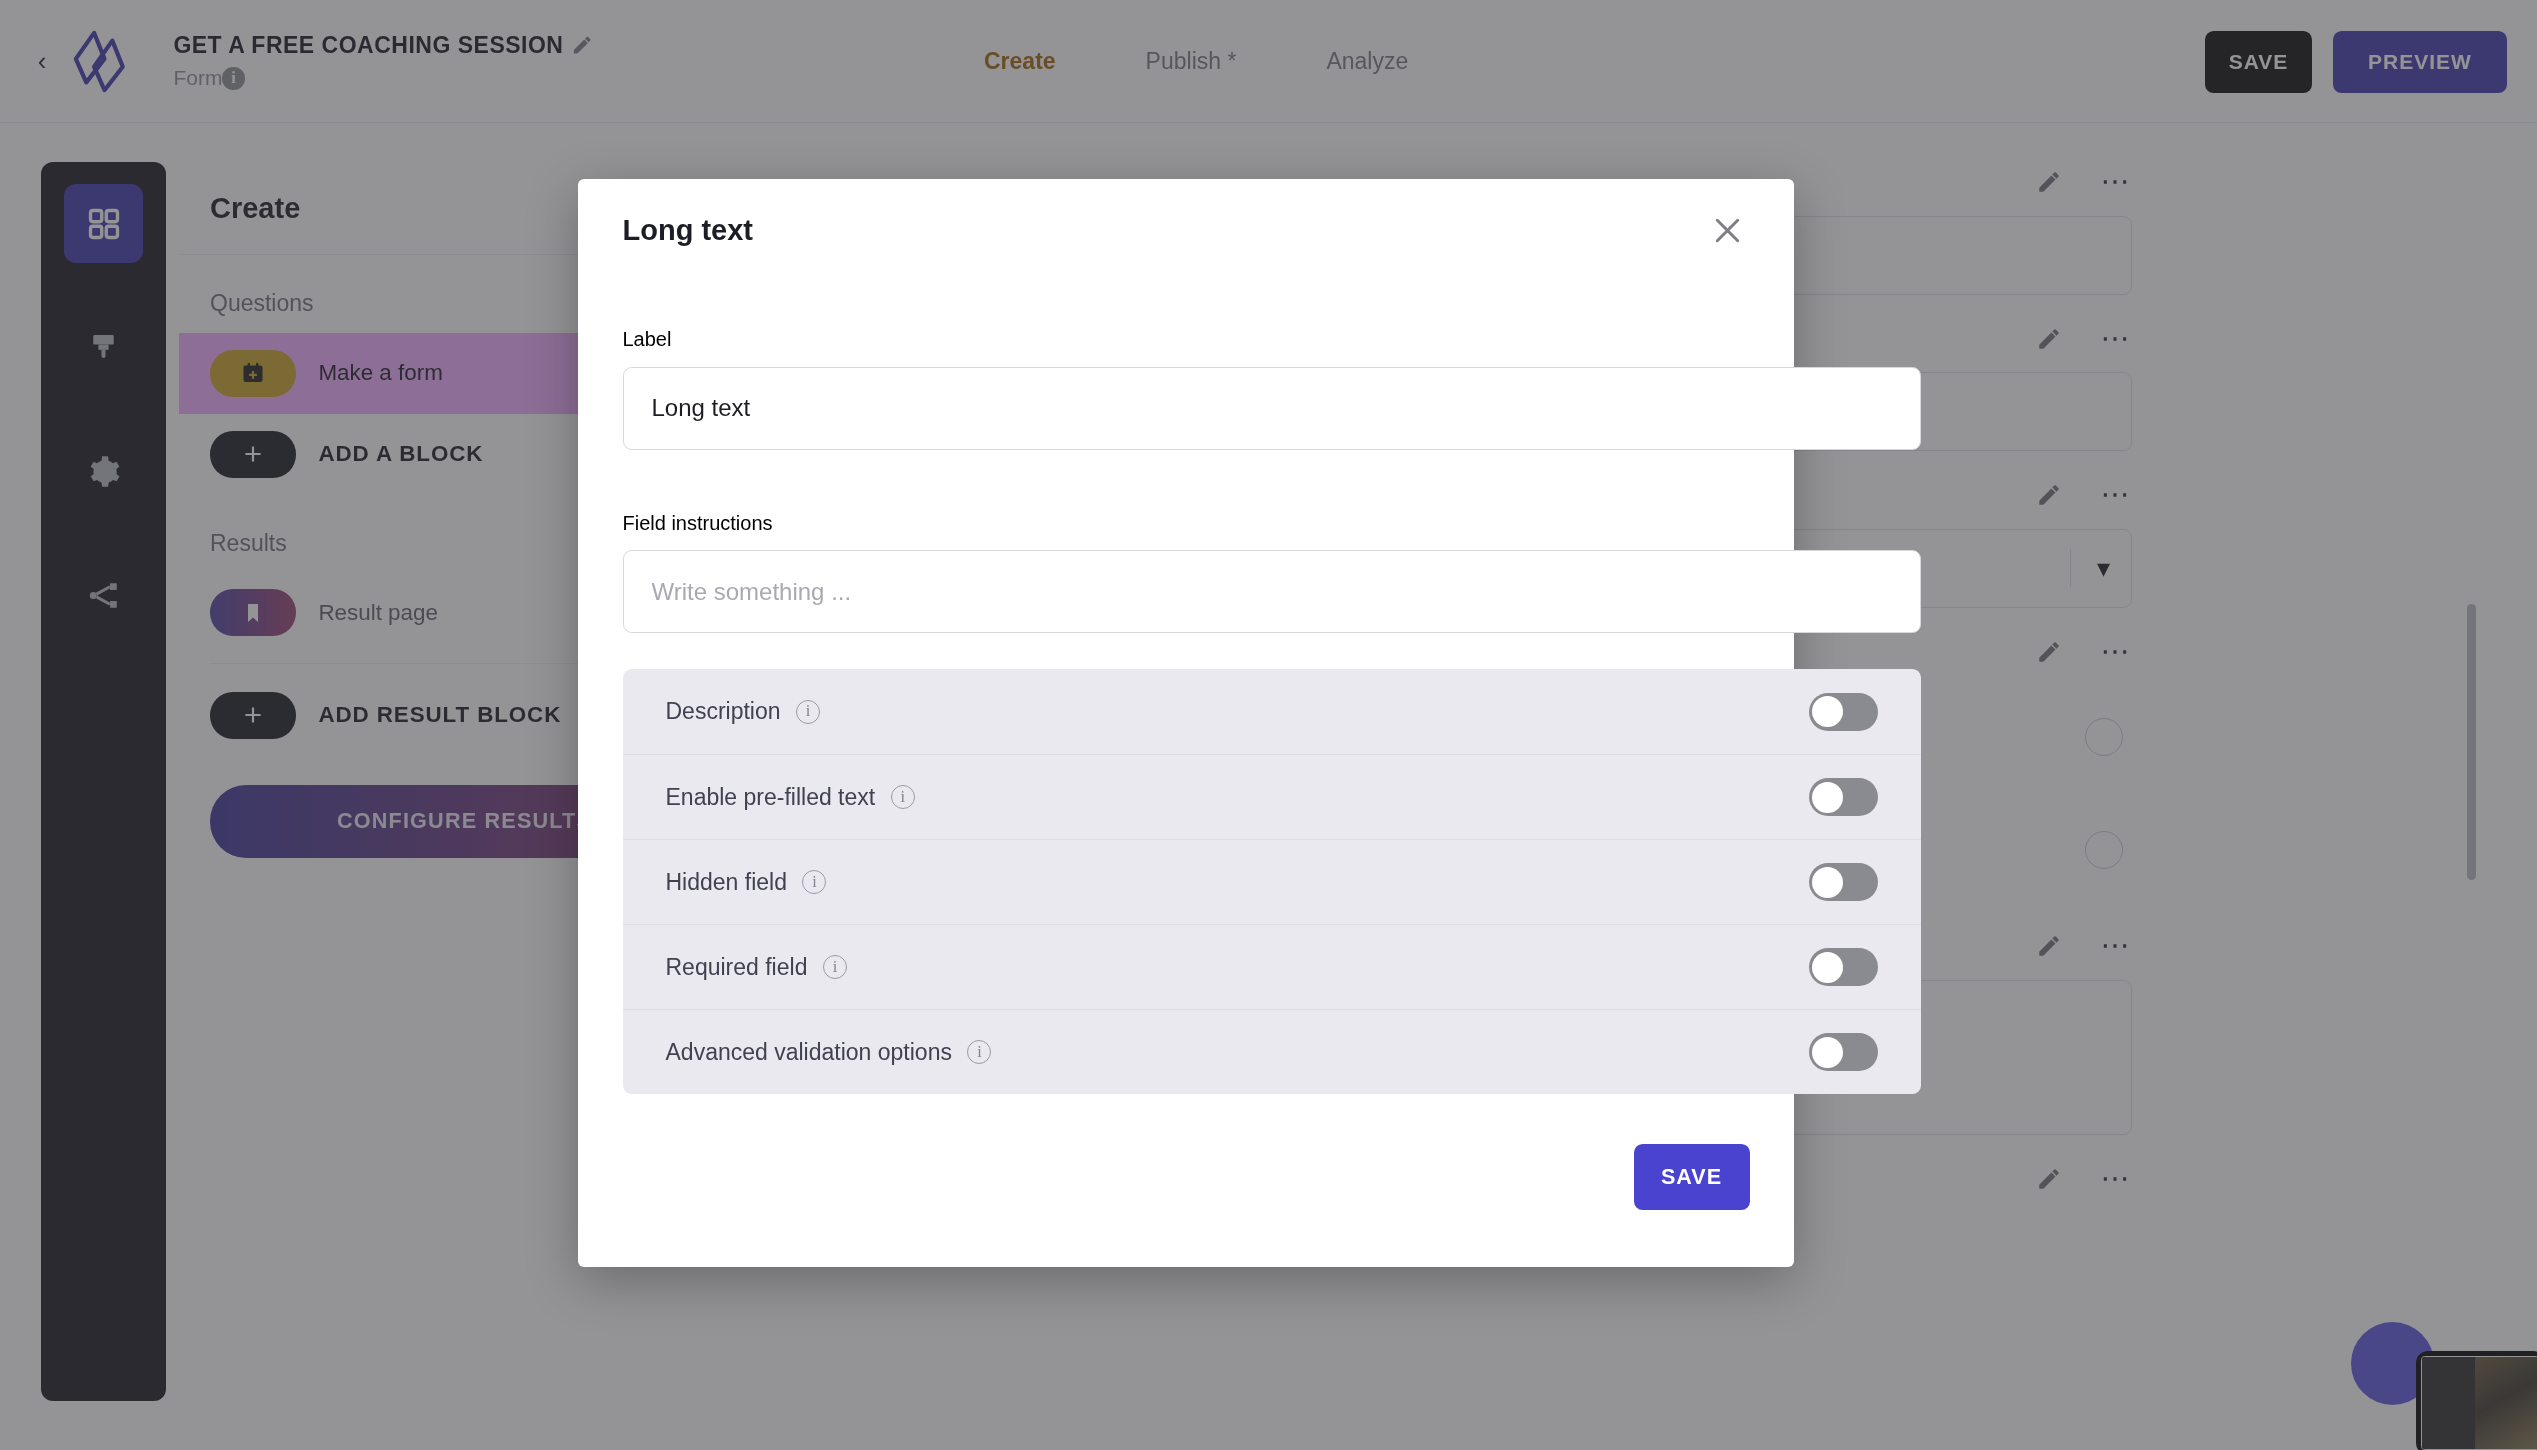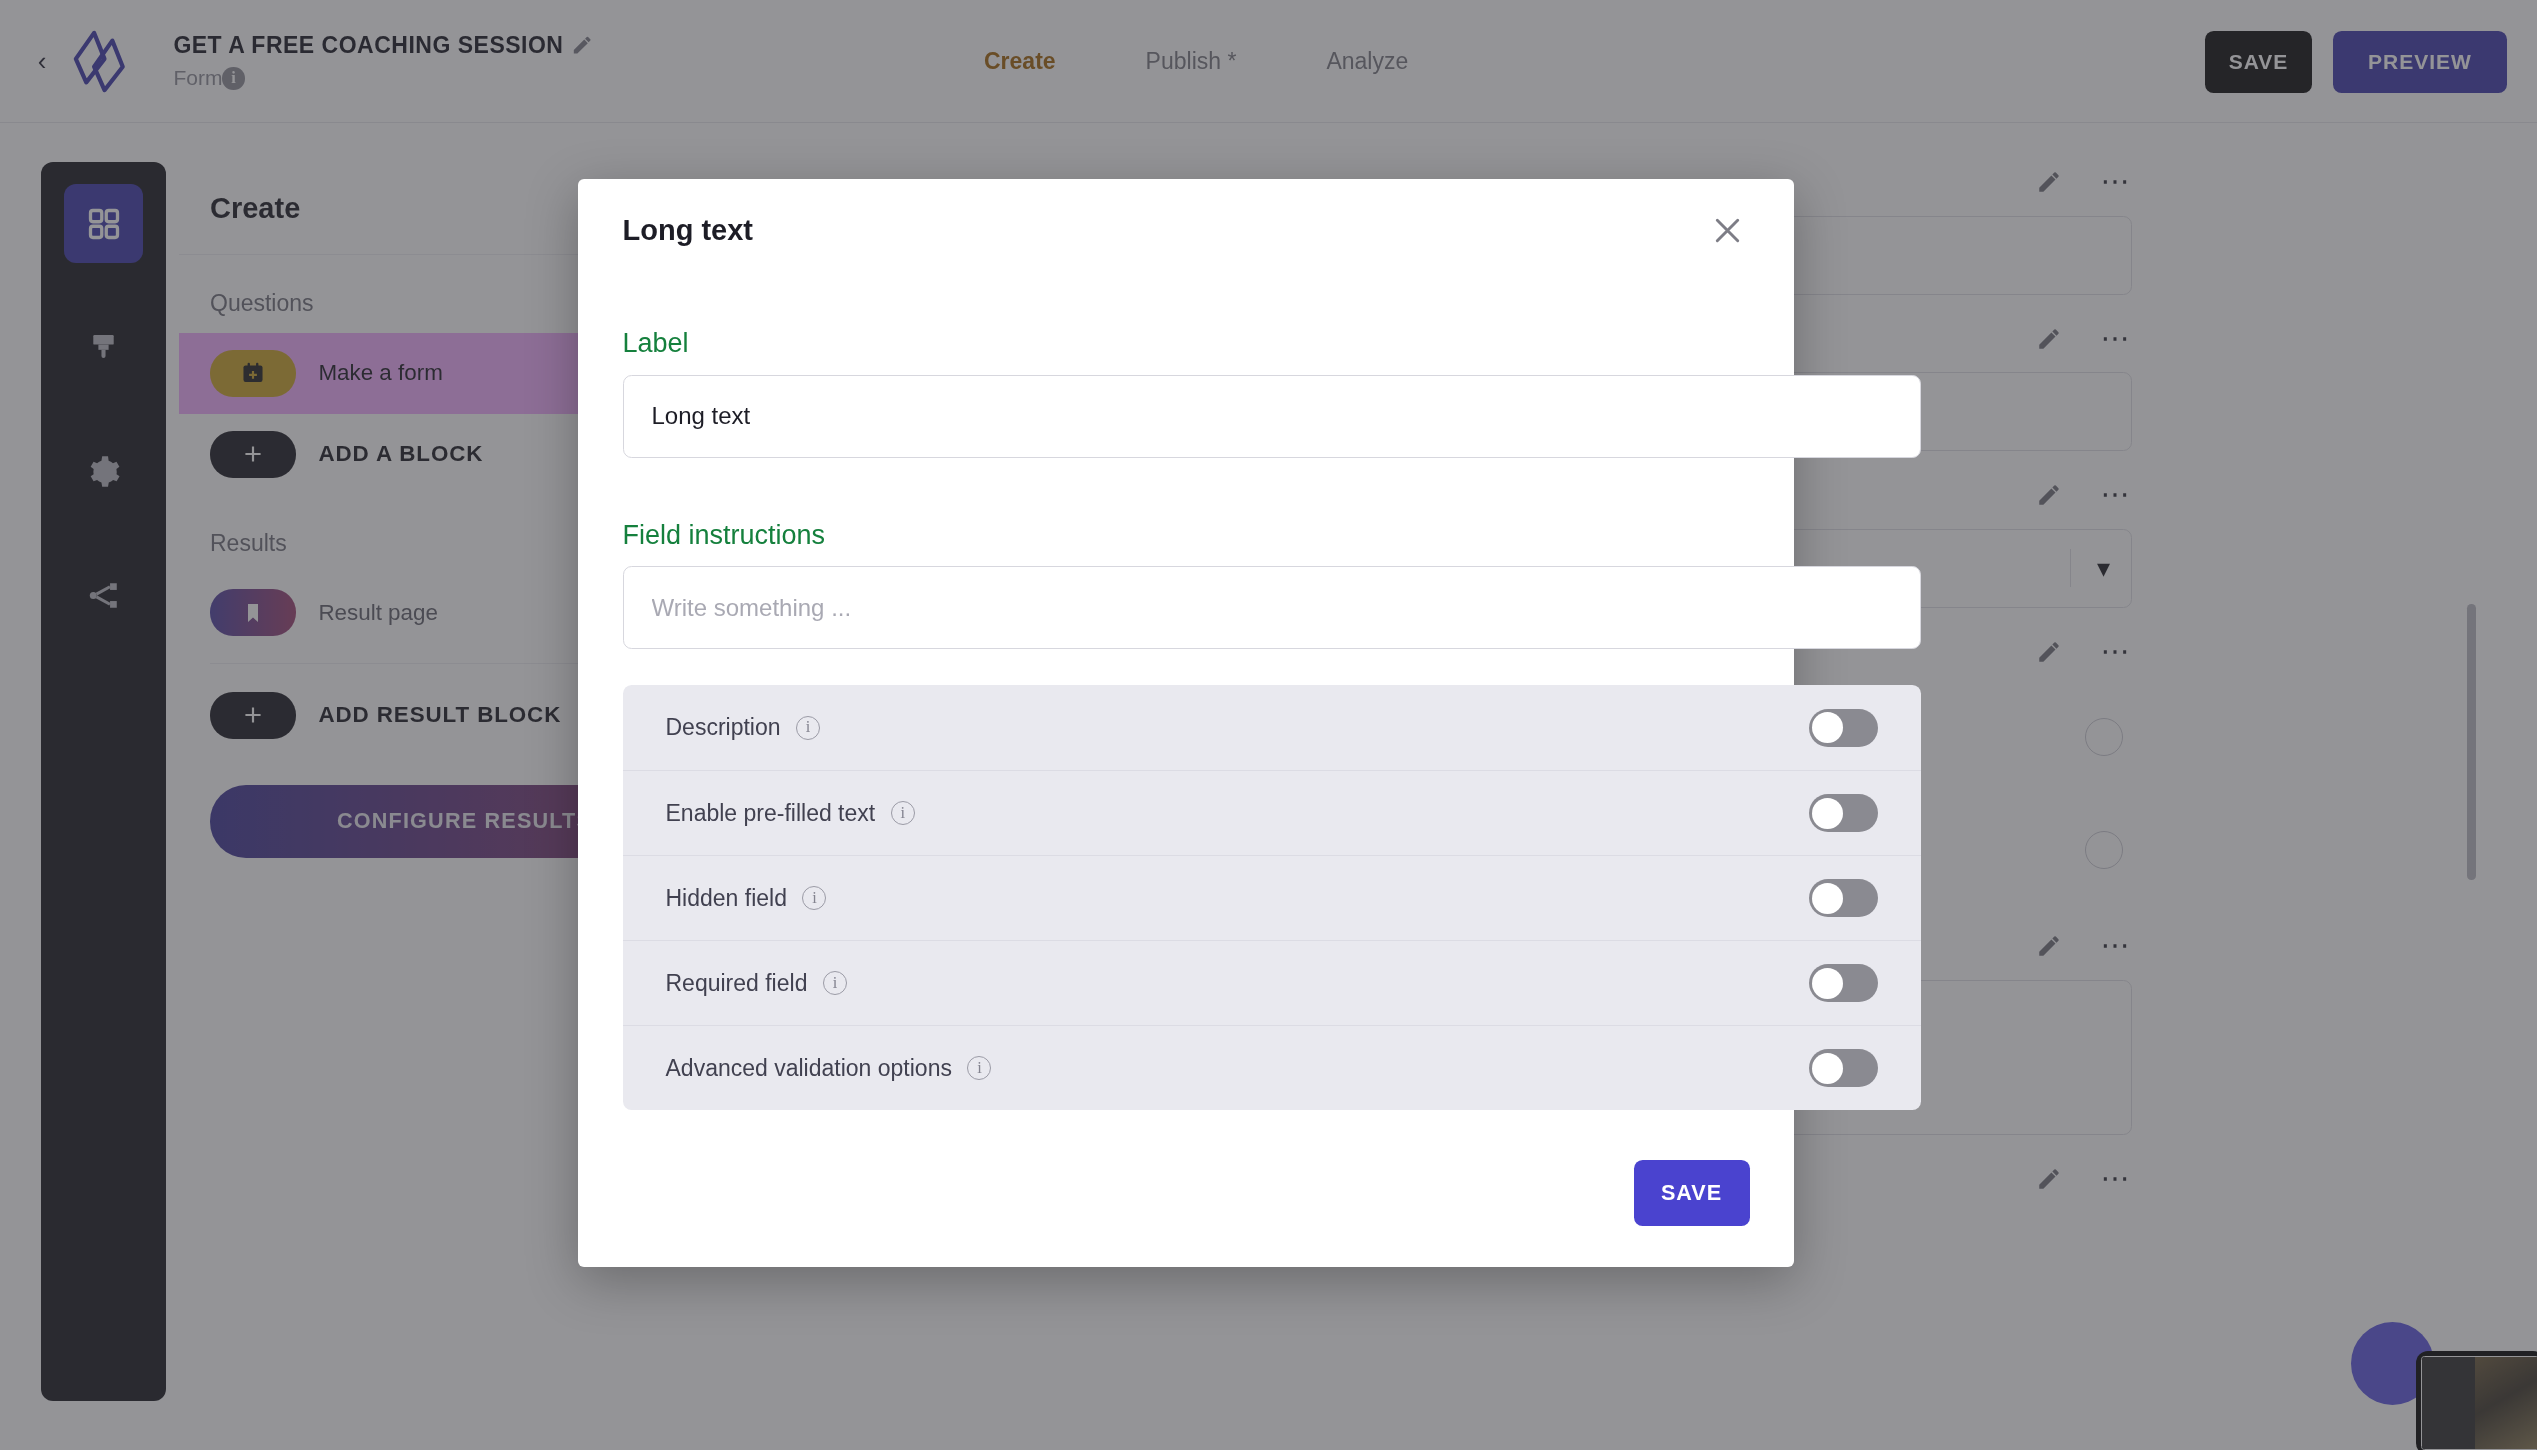--- a/index.html
+++ b/index.html
@@ -197,21 +197,21 @@
     height:102px; display:flex; align-items:center; justify-content:space-between;
     padding:0 3.5px;
   }
   .modal-title { font-size:29px; font-weight:bold; color:#1d1d26; }
   .close-x {
     width:45px; height:45px; color:#7d7d86; cursor:pointer;
     display:flex; align-items:center; justify-content:center;
   }
   .field-group { padding:0 3.5px; }
   .field-label {
-    font-size:27px; color:#15803d; margin:62px 0 15.5px 0;
+    font-size:20px; color:#000000; margin:62px 0 15.5px 0;
   }
   .field-label.first { margin-top:47px; }
   .text-input {
     width:1298px; height:83px; border:0.9px solid #d7d7de; border-radius:8.6px;
     font-size:24px; color:#1d1d26; padding:0 28px; background:#fff;
     font-family:"Liberation Sans", sans-serif;
   }
   .text-input::placeholder { color:#a9a9b3; }
 
   .toggle-card {

